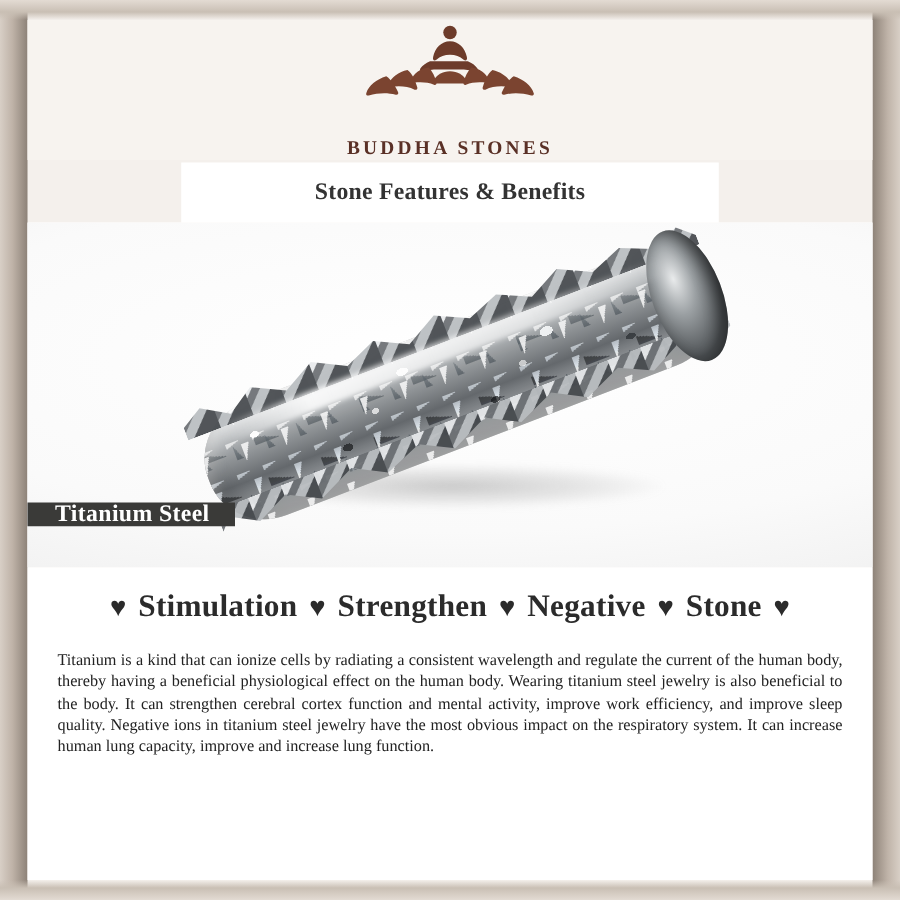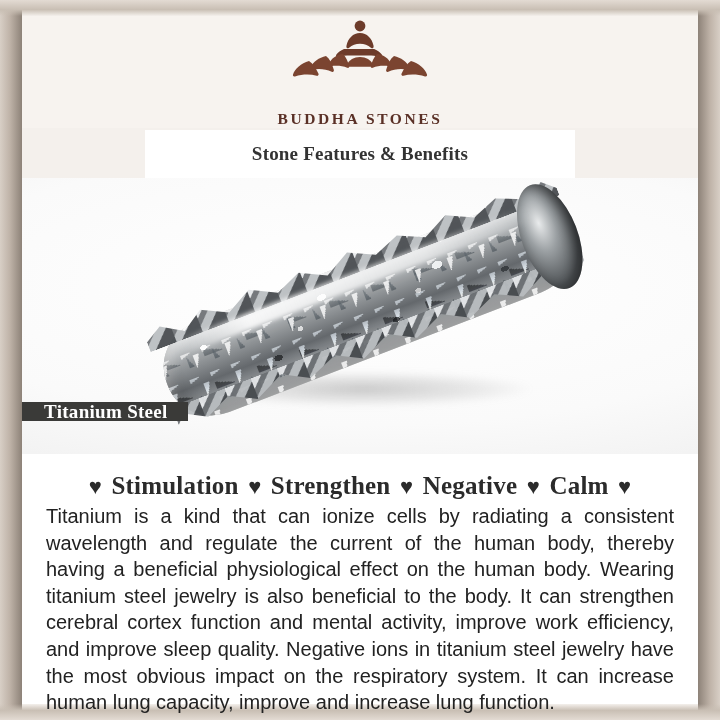--- a/index.html
+++ b/index.html
@@ -253,23 +253,23 @@
     color: #2b2b2b;
     letter-spacing: 0.2px;
     white-space: nowrap;
   }
   .benefits .heart {
     color: #2b2b2b;
     font-size: 22px;
     margin: 0 3px;
   }
   .description {
-    margin-top: 3px;
-    font-family: Liberation Sans, sans-serif;
-    font-size: 20px;
+    margin-top: 19px;
+    font-family: Liberation Serif, serif;
+    font-size: 13px;
     line-height: 1.33;
     color: #222222;
     text-align: justify;
     text-justify: inter-word;
     hyphens: auto;
   }
 </style>
 </head>
 <body>
 
@@ -327,19 +327,19 @@
 
   <div class="panel">
     <div class="benefits">
       <span class="heart">♥</span>
       <span>Stimulation</span>
       <span class="heart">♥</span>
       <span>Strengthen</span>
       <span class="heart">♥</span>
       <span>Negative</span>
       <span class="heart">♥</span>
-      <span>Calm</span>
+      <span>Stone</span>
       <span class="heart">♥</span>
     </div>
     <div class="description">Titanium is a kind that can ionize cells by radiating a consistent wavelength and regulate the current of the human body, thereby having a beneficial physiological effect on the human body. Wearing titanium steel jewelry is also beneficial to the body. It can strengthen cerebral cortex function and mental activity, improve work efficiency, and improve sleep quality. Negative ions in titanium steel jewelry have the most obvious impact on the respiratory system. It can increase human lung capacity, improve and increase lung function.</div>
   </div>
 
 </div>
 
 </body></html>

